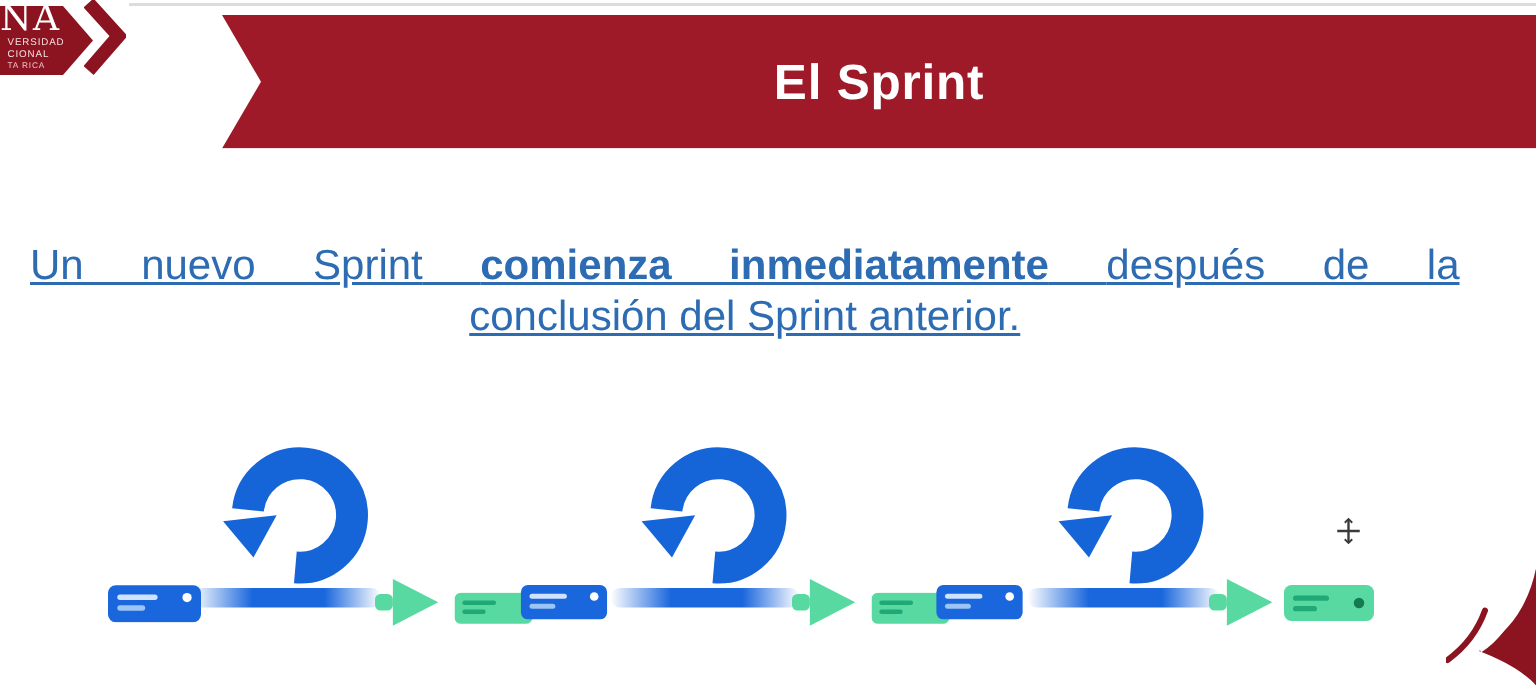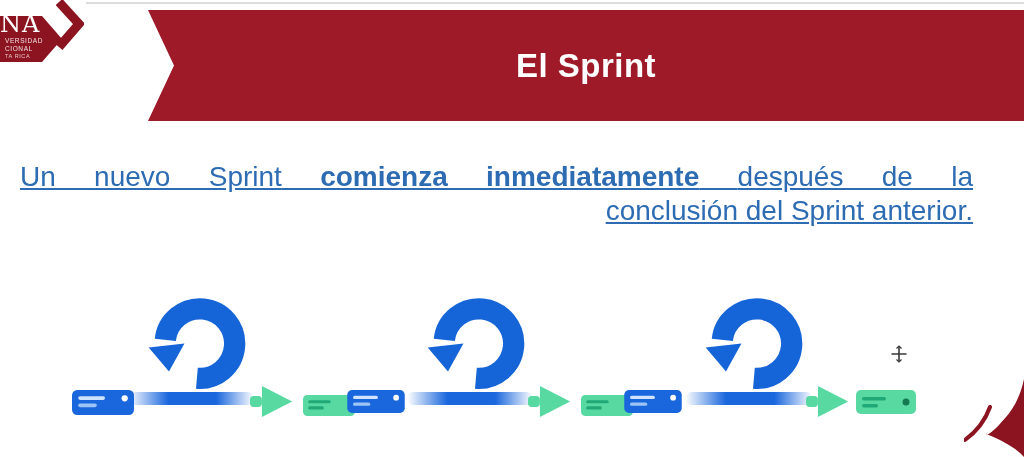--- a/index.html
+++ b/index.html
@@ -5,40 +5,40 @@
   * { margin:0; padding:0; box-sizing:border-box; }
   html,body { width:1024px; height:457px; overflow:hidden; background:#ffffff;
               font-family:"Liberation Sans", sans-serif; position:relative; }
 
   .abs { position:absolute; }
 
   
   .top-rule { position:absolute; left:86px; right:0; top:2px; height:1.5px; background:#dcdcdc; }
 
   
-  .logo { position:absolute; left:0; top:16px; width:64px; height:48px;
+  .logo { position:absolute; left:0; top:4px; width:64px; height:48px;
           background:#8c1420;
           clip-path:polygon(0 0, 42px 0, 62px 23px, 42px 46px, 0 46px); color:#fff; }
   .logo-letters { position:absolute; left:0px; top:-6px; font-family:"DejaVu Serif", serif;
                   font-size:24px; letter-spacing:1px; color:#fff; }
   .logo-small { position:absolute; left:5px; font-size:6.5px; letter-spacing:0.6px; color:#f3dfe1; }
   .logo-s1 { top:21px; } .logo-s2 { top:29px; } .logo-s3 { top:37px; font-size:5.5px; color:#e8c4c8; }
   .logo-chevron { position:absolute; left:56px; top:0; }
 
   
-  .banner { position:absolute; left:148px; right:0; top:10px; height:111px; background:#9e1a28;
+  .banner { position:absolute; left:148px; right:0; top:10px; height:89px; background:#9e1a28;
             clip-path:polygon(0 0, 100% 0, 100% 100%, 0 100%, 26px 50%);
             display:flex; align-items:center; justify-content:center; }
   .banner-title { color:#ffffff; font-size:33px; font-weight:700; letter-spacing:0.5px; }
 
   
   .body-text { position:absolute; left:20px; top:160px; width:953px; color:#2d6cb3;
                font-size:28px; line-height:34px;text-decoration:underline; }
   .body-line1 { text-align:justify; text-align-last:justify; white-space:normal; }
-  .body-line2 { text-align:right; }
+  .body-line2 { text-align:center; }
   .bold { font-weight:700; }
 
   
   .diagram { position:absolute; left:0; top:292px; width:1024px; height:165px; }
   .streak { position:absolute; height:13px; border-radius:7px;
             background:linear-gradient(90deg, rgba(26,103,221,0) 0%, #1a67dd 32%, #1a67dd 70%, rgba(26,103,221,0) 100%); }
 
   
   .corner-decor { position:absolute; right:0; bottom:0; }
 </style>

